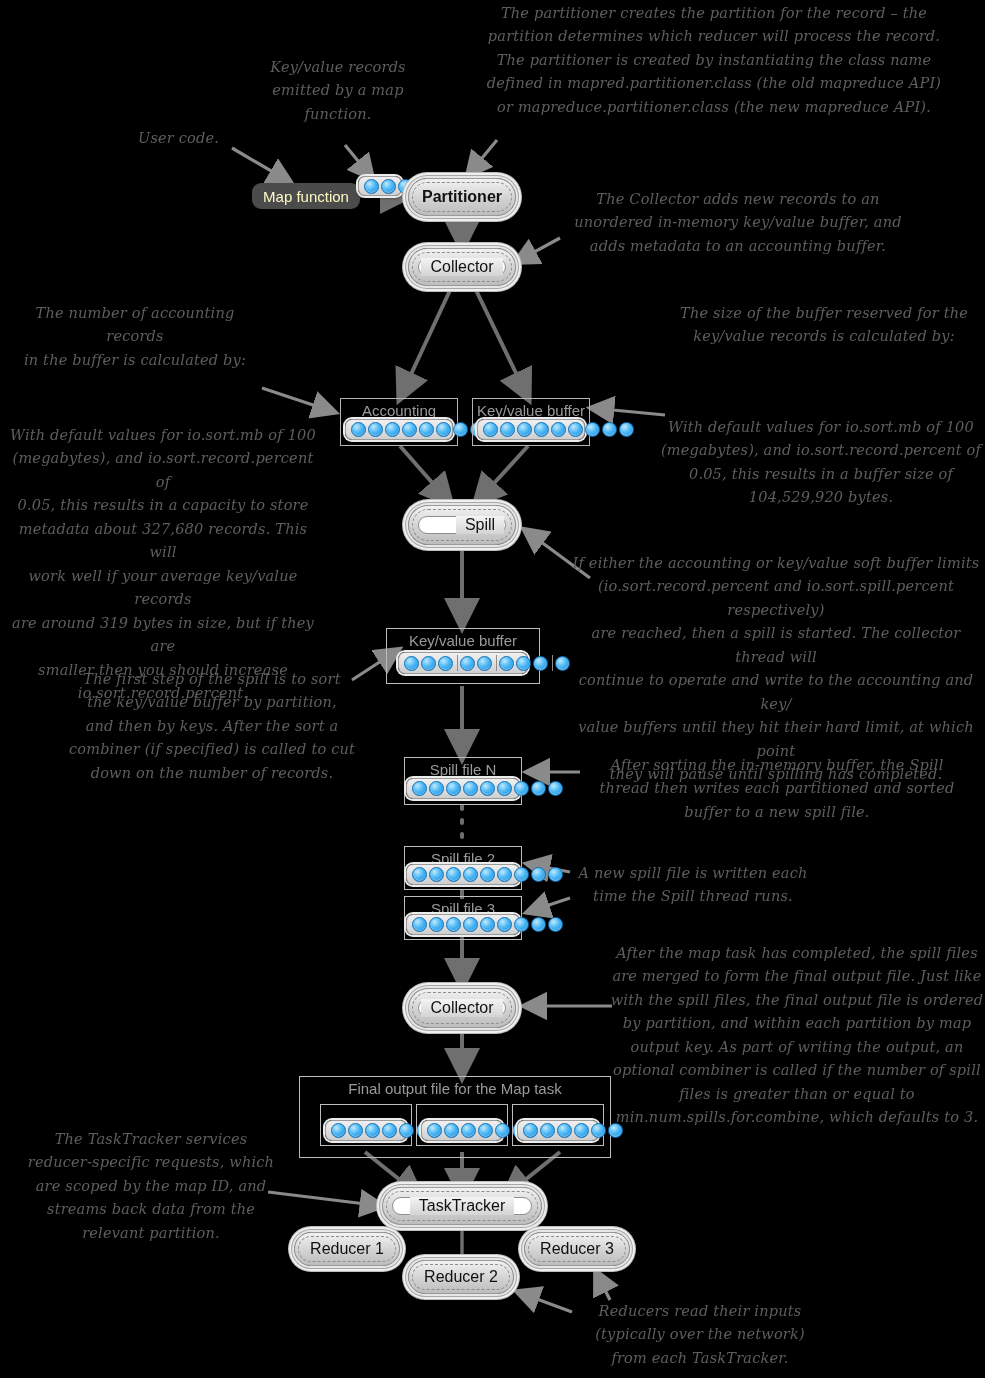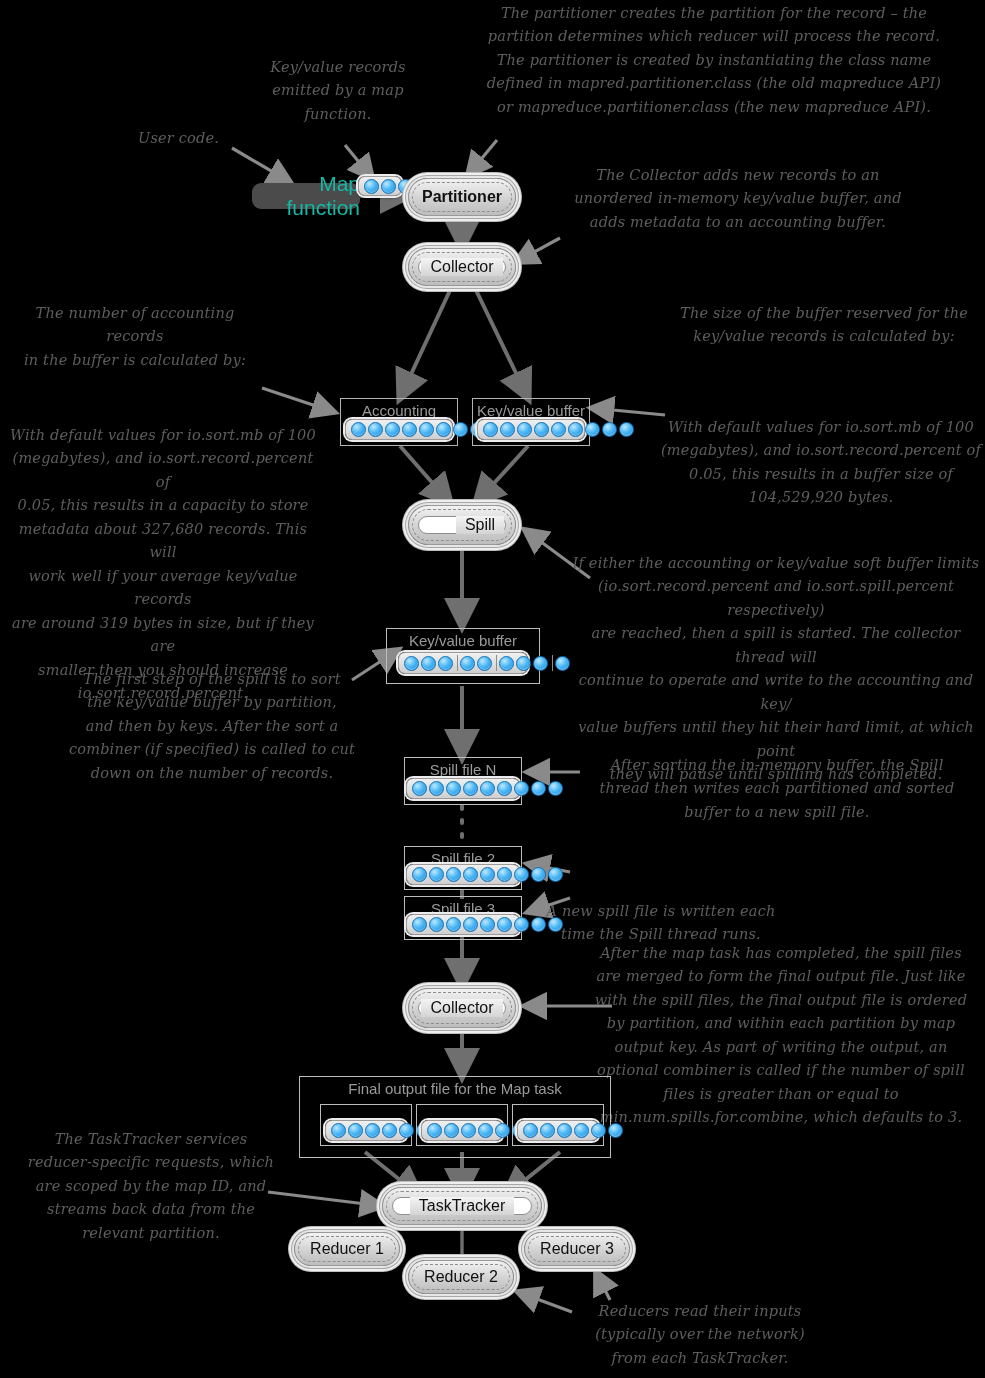--- a/index.html
+++ b/index.html
@@ -23,23 +23,23 @@
   .node::before{content:"";position:absolute;inset:3px;border-radius:999px;
         border:1.4px dashed #8d8d8d;}
   .node span{position:relative;z-index:2;color:#111;font-size:16px;
         font-family:"Liberation Sans",sans-serif;}
   
   .node.thread::after{content:"";position:absolute;z-index:1;left:9px;right:9px;
         top:50%;transform:translateY(-50%);height:16px;border-radius:9px;
         background:#fff;border:1.3px solid #8f8f8f;}
   .node.thread span{background:linear-gradient(#f4f4f4,#d4d4d4);padding:0 9px;}
 
-  .mapfn{position:absolute;background:#4b4b4b;border-radius:9px;color:#14b8a6;
+  .mapfn{position:absolute;background:#4b4b4b;border-radius:9px;color:#fef9c3;
          display:flex;align-items:center;justify-content:center;
-         font-family:"Liberation Sans",sans-serif;font-size:21px;
+         font-family:"Liberation Sans",sans-serif;font-size:15px;
          box-shadow:0 2px 3px rgba(0,0,0,.6);text-align:right;}
 
   
   .strip{position:absolute;box-sizing:border-box;display:flex;align-items:center;
          background:linear-gradient(#f0f0f0,#cfcfcf);border:1px solid #9a9a9a;
          border-radius:7px;box-shadow:0 0 0 2px #ececec,0 2px 3px rgba(0,0,0,.5);
          padding:2px 3px;gap:2px;}
   .seg{display:flex;align-items:center;gap:2px;padding:0 2px;height:100%;}
   .seg + .seg{border-left:1.5px solid #8d8d8d;}
   .dot{width:13px;height:13px;border-radius:50%;
@@ -131,21 +131,21 @@
   <div class="note" style="left:258px;top:56px;width:160px;">Key/value records
 emitted by a map
 function.</div>
 
   <div class="note" style="left:440px;top:2px;width:548px;">The partitioner creates the partition for the record – the
 partition determines which reducer will process the record.
 The partitioner is created by instantiating the class name
 defined in mapred.partitioner.class (the old mapreduce API)
 or mapreduce.partitioner.class (the new mapreduce API).</div>
 
-  <div class="note" style="left:548px;top:164px;width:380px;">The Collector adds new records to an
+  <div class="note" style="left:548px;top:188px;width:380px;">The Collector adds new records to an
 unordered in-memory key/value buffer, and
 adds metadata to an accounting buffer.</div>
 
   <div class="note" style="left:0px;top:302px;width:250px;margin-left:10px;">The number of accounting records
 in the buffer is calculated by:</div>
 
   <div class="note" style="left:4px;top:424px;width:318px;">With default values for io.sort.mb of 100
 (megabytes), and io.sort.record.percent of
 0.05, this results in a capacity to store
 metadata about 327,680 records. This will
@@ -172,24 +172,24 @@
   <div class="note" style="left:62px;top:668px;width:300px;">The first step of the spill is to sort
 the key/value buffer by partition,
 and then by keys. After the sort a
 combiner (if specified) is called to cut
 down on the number of records.</div>
 
   <div class="note" style="left:580px;top:754px;width:394px;">After sorting the in-memory buffer, the Spill
 thread then writes each partitioned and sorted
 buffer to a new spill file.</div>
 
-  <div class="note" style="left:536px;top:862px;width:250px;margin-top:38px;">A new spill file is written each
+  <div class="note" style="left:568px;top:862px;width:250px;">A new spill file is written each
 time the Spill thread runs.</div>
 
-  <div class="note" style="left:592px;top:942px;width:378px;">After the map task has completed,     the spill files
+  <div class="note" style="left:608px;top:942px;width:378px;">After the map task has completed,     the spill files
 are merged to form the final output file. Just like
 with the spill files, the final output file is ordered
 by partition, and within each partition by map
 output key. As part of writing the output, an
 optional combiner is called if the number of spill
 files is greater than or equal to
 min.num.spills.for.combine, which defaults to 3.</div>
 
   <div class="note" style="left:22px;top:1128px;width:258px;">The TaskTracker services
 reducer-specific requests, which

